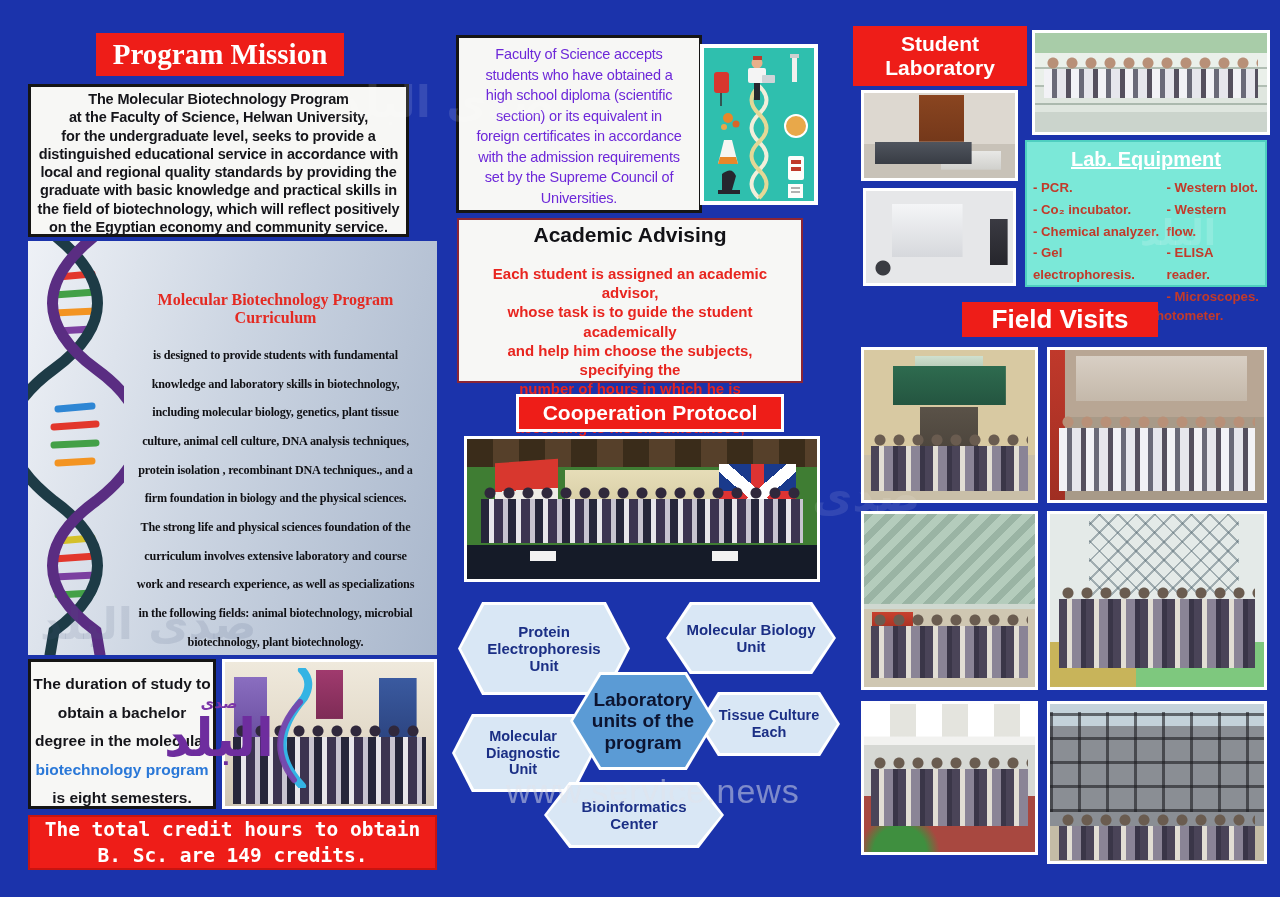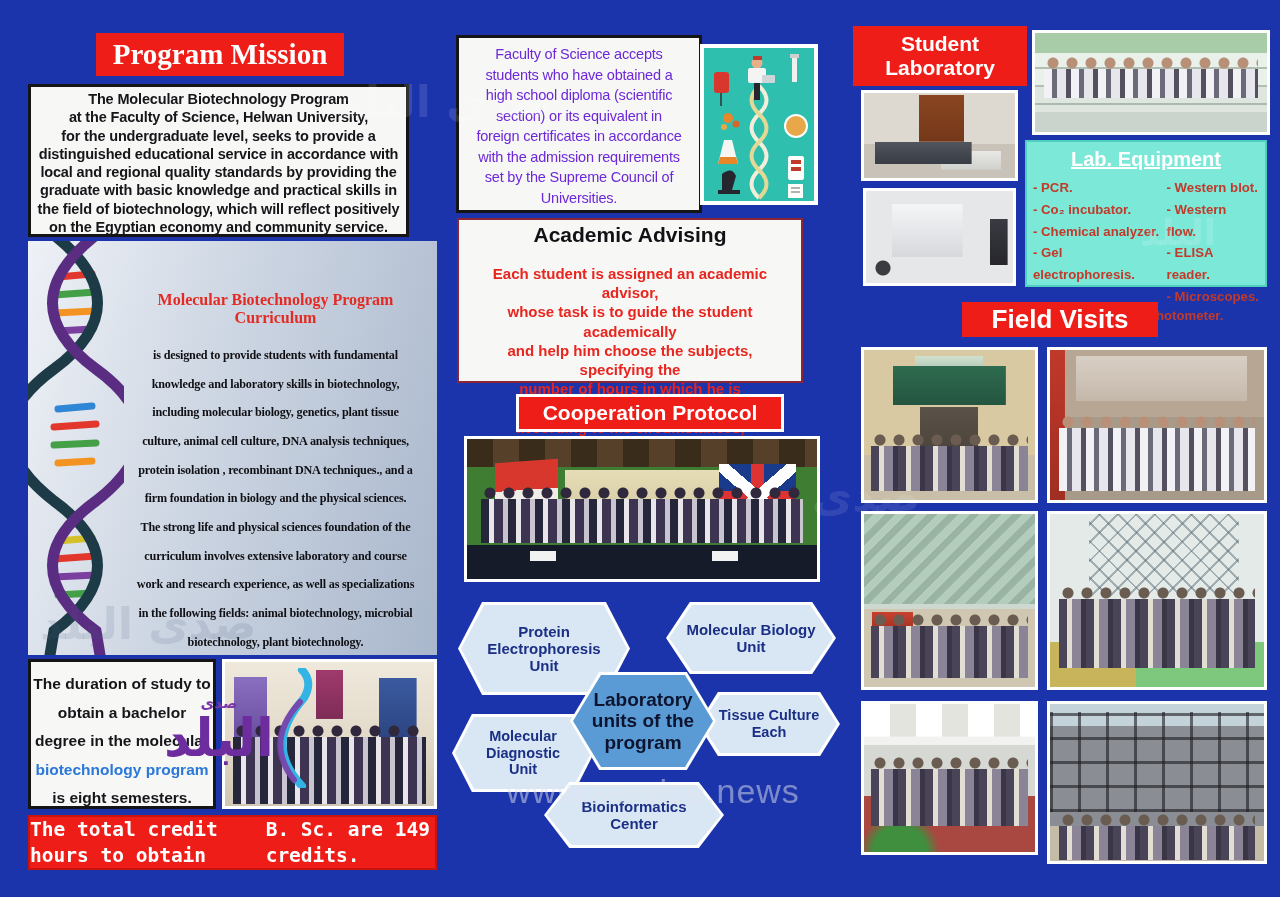--- a/index.html
+++ b/index.html
@@ -39,21 +39,21 @@
   #curriculum .dna{position:absolute;left:-4px;top:0;}
   #curriculum .ctext{position:absolute;left:92px;top:50px;right:6px;text-align:center;
     font-family:"Liberation Serif",serif;}
   #curriculum h4{margin:0 0 8px;font-size:16px;color:#e42a22;font-weight:bold;}
   #curriculum p{margin:14px;font-size:12.2px;font-weight:bold;color:#101014;
     line-height:2.35;letter-spacing:-0.2px;}
 
   
   #credits-box{left:28px;top:815px;width:409px;height:55px;background:var(--banner-red,#ee1d18);
     border:2px solid #c81410;color:#fff;font-family:"DejaVu Sans Mono",monospace;font-weight:bold;
-    font-size:19.5px;display:flex;flex-direction:row;align-items:center;justify-content:center;line-height:1.3;}
+    font-size:19.5px;display:flex;flex-direction:column;align-items:center;justify-content:center;line-height:1.3;}
 
   
   .ph{position:absolute;border:3px solid #fff;box-sizing:border-box;overflow:hidden;background:#9a9a9a;}
   .crowd{position:absolute;left:0;right:0;top:0;bottom:0;}
   .crowd::before{content:"";position:absolute;left:4%;right:4%;top:var(--ct,40%);height:13px;
     background-image:radial-gradient(circle at 9px 6px,var(--hc,#33293f) 5px,transparent 6px);
     background-size:19px 13px;background-repeat:repeat-x;}
   .crowd::after{content:"";position:absolute;left:4%;right:4%;top:calc(var(--ct,40%) + 12px);height:var(--bh,40%);
     background-image:repeating-linear-gradient(90deg,var(--b1,#2a2a40) 0 8px,var(--b2,#e8e8ee) 8px 13px,
       var(--b3,#3c3452) 13px 22px,var(--b4,#cac6d2) 22px 27px);}

